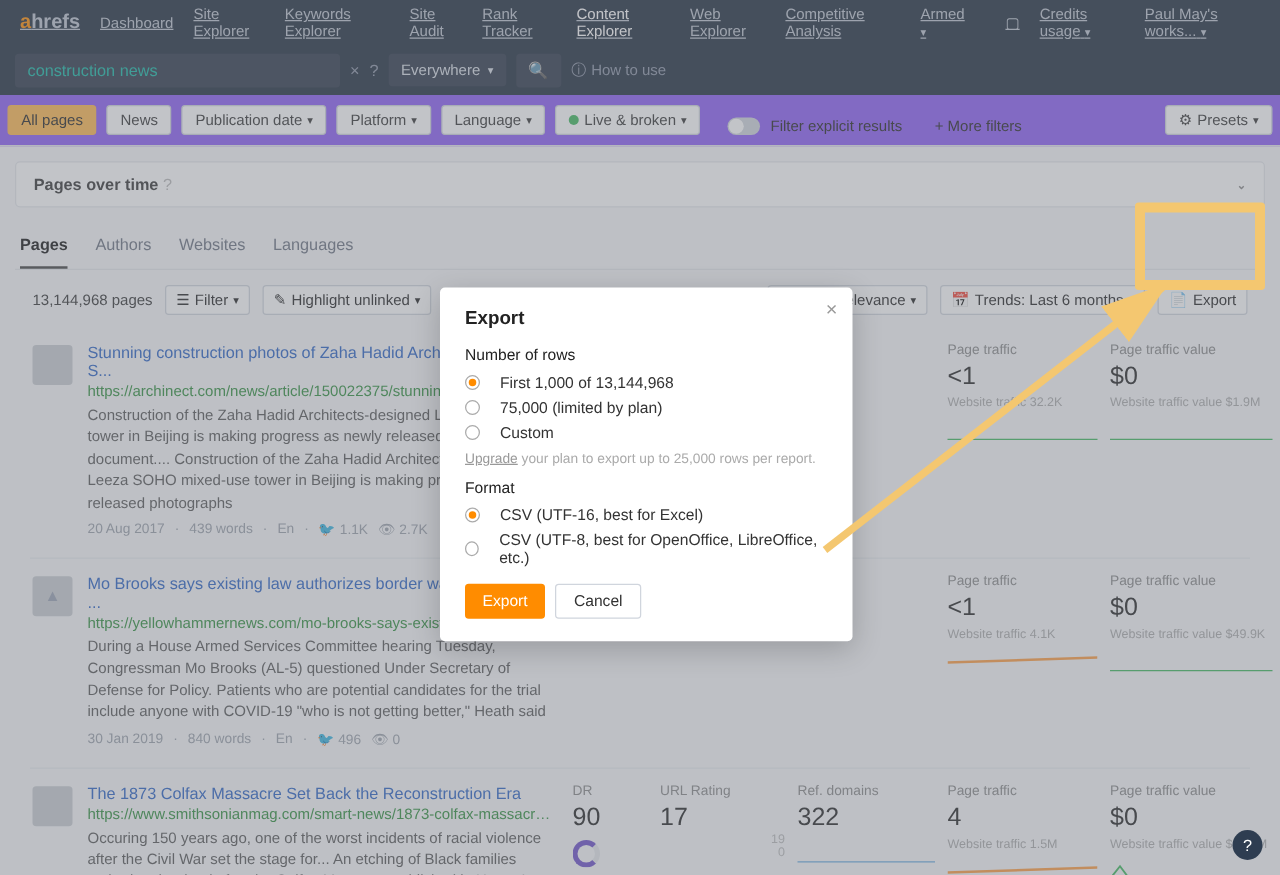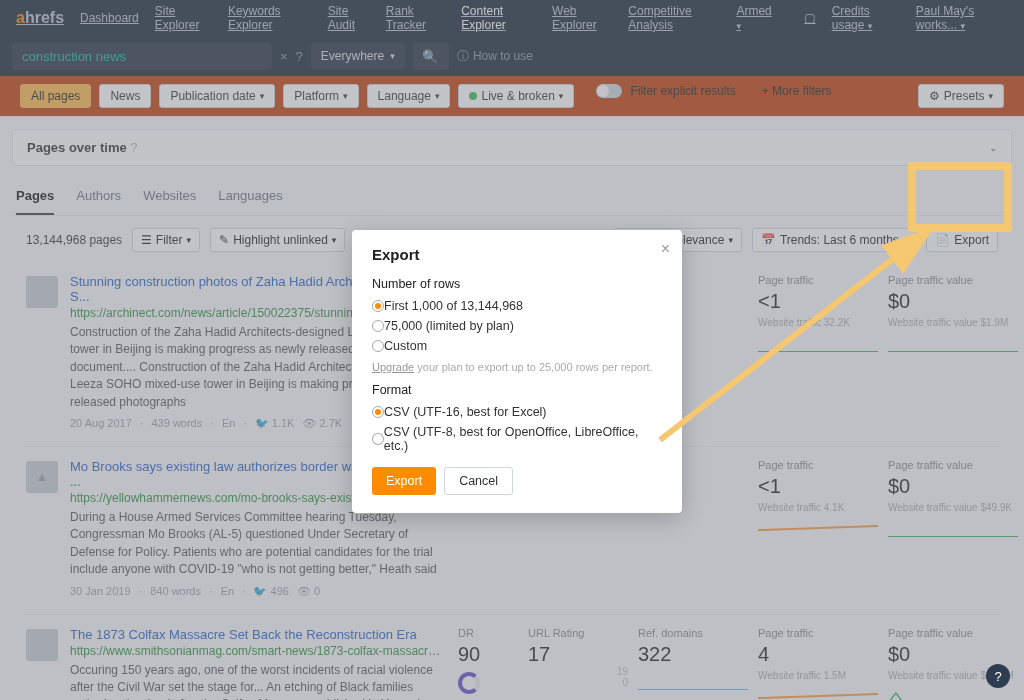--- a/index.html
+++ b/index.html
@@ -10,21 +10,21 @@
 .logo .rest { color: #bcc4cf; }
 .topnav .nav-item { color: #bcc4cf; cursor: pointer; }
 .topnav .nav-item.active { color: #fff; }
 .topnav .spacer { flex: 1; }
 .searchbar { background: #1d2a3b; height: 40px; display: flex; align-items: center; padding: 0 12px; gap: 8px; }
 .search-input { background: #2b3647; border: none; color: #14b8a6; padding: 6px 10px; width: 260px; border-radius: 3px; font-size: 13px; }
 .search-clear { color: #8a94a6; cursor: pointer; }
 .dd-btn { background: #2b3647; color: #d7dde6; padding: 6px 10px; border-radius: 3px; display: flex; align-items: center; gap: 6px; cursor: pointer; font-size: 12px; }
 .sq-btn { background: #2b3647; color: #d7dde6; padding: 6px 10px; border-radius: 3px; cursor: pointer; }
 .help { color: #8a94a6; font-size: 12px; display: flex; align-items: center; gap: 4px; }
-.filterbar { background: #c2410c; border-bottom: 1px solid #e5e7eb; padding: 8px 20px; display: flex; align-items: flex-start; gap: 8px; font-size: 12px; }
+.filterbar { background: #8b5cf6; border-bottom: 1px solid #e5e7eb; padding: 8px 6px; display: flex; align-items: flex-end; gap: 8px; font-size: 12px; }
 .pill { border: 1px solid #d0d5dd; background: #fff; padding: 4px 10px; border-radius: 3px; cursor: pointer; display: inline-flex; align-items: center; gap: 4px; color: #333; }
 .pill.orange { background: #ffb84d; border-color: #ffb84d; color: #222; font-weight: 500; }
 .green-dot { width: 8px; height: 8px; border-radius: 50%; background: #3cb85c; display: inline-block; }
 .toggle { width: 26px; height: 14px; background: #d0d5dd; border-radius: 8px; position: relative; cursor: pointer; }
 .toggle::after { content: ''; width: 12px; height: 12px; background: #fff; border-radius: 50%; position: absolute; top: 1px; left: 1px; }
 .panel { background: #fff; border: 1px solid #e5e7eb; border-radius: 4px; margin: 12px; padding: 10px 14px; display: flex; align-items: center; justify-content: space-between; color: #333; font-size: 13px; font-weight: 600; }
 .tabs-wrap { margin: 0 12px; }
 .tabs { display: flex; gap: 22px; border-bottom: 1px solid #e5e7eb; padding: 0 4px; background: transparent; }
 .tab { padding: 10px 0; color: #6b7280; cursor: pointer; font-size: 13px; }
 .tab.active { color: #111; font-weight: 600; border-bottom: 2px solid #404040; }
@@ -49,21 +49,21 @@
 .spark.flat { border-bottom: 1px solid #3cb85c; }
 .spark.orange-line { position: relative; overflow: hidden; }
 .spark.orange-line::before { content:''; position:absolute; left:0; right:0; top:8px; height:1.5px; background:linear-gradient(90deg,#ff9c3e,#ff9c3e); transform: skewY(-2deg); }
 .tiny-num { text-align: right; font-size: 10px; color: #bbb; }
 .donut { width: 22px; height: 22px; border: 4px solid #6b4ec9; border-right-color: #e5e7eb; border-radius: 50%; margin-top: 6px; }
 .overlay-dim { position: absolute; inset: 0; background: rgba(120,124,133,0.45); }
 .modal { position: absolute; top: 230px; left: 352px; width: 330px; background: #fff; border-radius: 4px; box-shadow: 0 6px 24px rgba(0,0,0,0.2); padding: 16px 20px 18px; }
 .modal h3 { font-size: 15px; margin-bottom: 14px; font-weight: 600; }
 .modal .close-x { position: absolute; top: 10px; right: 12px; color: #999; cursor: pointer; font-size: 16px; }
 .modal .section-label { font-size: 12.5px; color: #222; margin: 10px 0 8px; }
-.radio-row { display: flex; align-items: center; gap: 0; margin: 6px 0; font-size: 12.5px; color: #333; }
+.radio-row { display: flex; align-items: center; gap: 16px; margin: 6px 0; font-size: 12.5px; color: #333; }
 .radio { width: 12px; height: 12px; border: 1px solid #aaa; border-radius: 50%; display: inline-flex; align-items: center; justify-content: center; }
 .radio.selected::after { content:''; width:6px; height:6px; background:#ff8c00; border-radius:50%; }
 .upgrade-line { font-size: 11px; color: #aaa; margin: 8px 0 2px; }
 .upgrade-line .link { color: #999; text-decoration: underline; cursor: pointer; }
 .modal-actions { display: flex; gap: 8px; margin-top: 14px; }
 .btn-primary { background: #ff8c00; color: #fff; border: none; padding: 6px 14px; border-radius: 3px; font-size: 12.5px; cursor: pointer; }
 .btn-secondary { background: #fff; border: 1px solid #d0d5dd; padding: 6px 14px; border-radius: 3px; font-size: 12.5px; cursor: pointer; color:#333; }
 .arrow-ann { position: absolute; top: 220px; left: 640px; width: 320px; height: 240px; pointer-events: none; }
 .highlight-box { position: absolute; top: 162px; left: 908px; width: 104px; height: 70px; border: 8px solid #f4c770; border-radius: 3px; pointer-events: none; }
 .help-bubble { position:absolute; bottom:12px; right:14px; width:24px; height:24px; background:#2e3d51; color:#fff; border-radius:50%; display:flex; align-items:center; justify-content:center; font-size:13px; cursor:pointer; }

